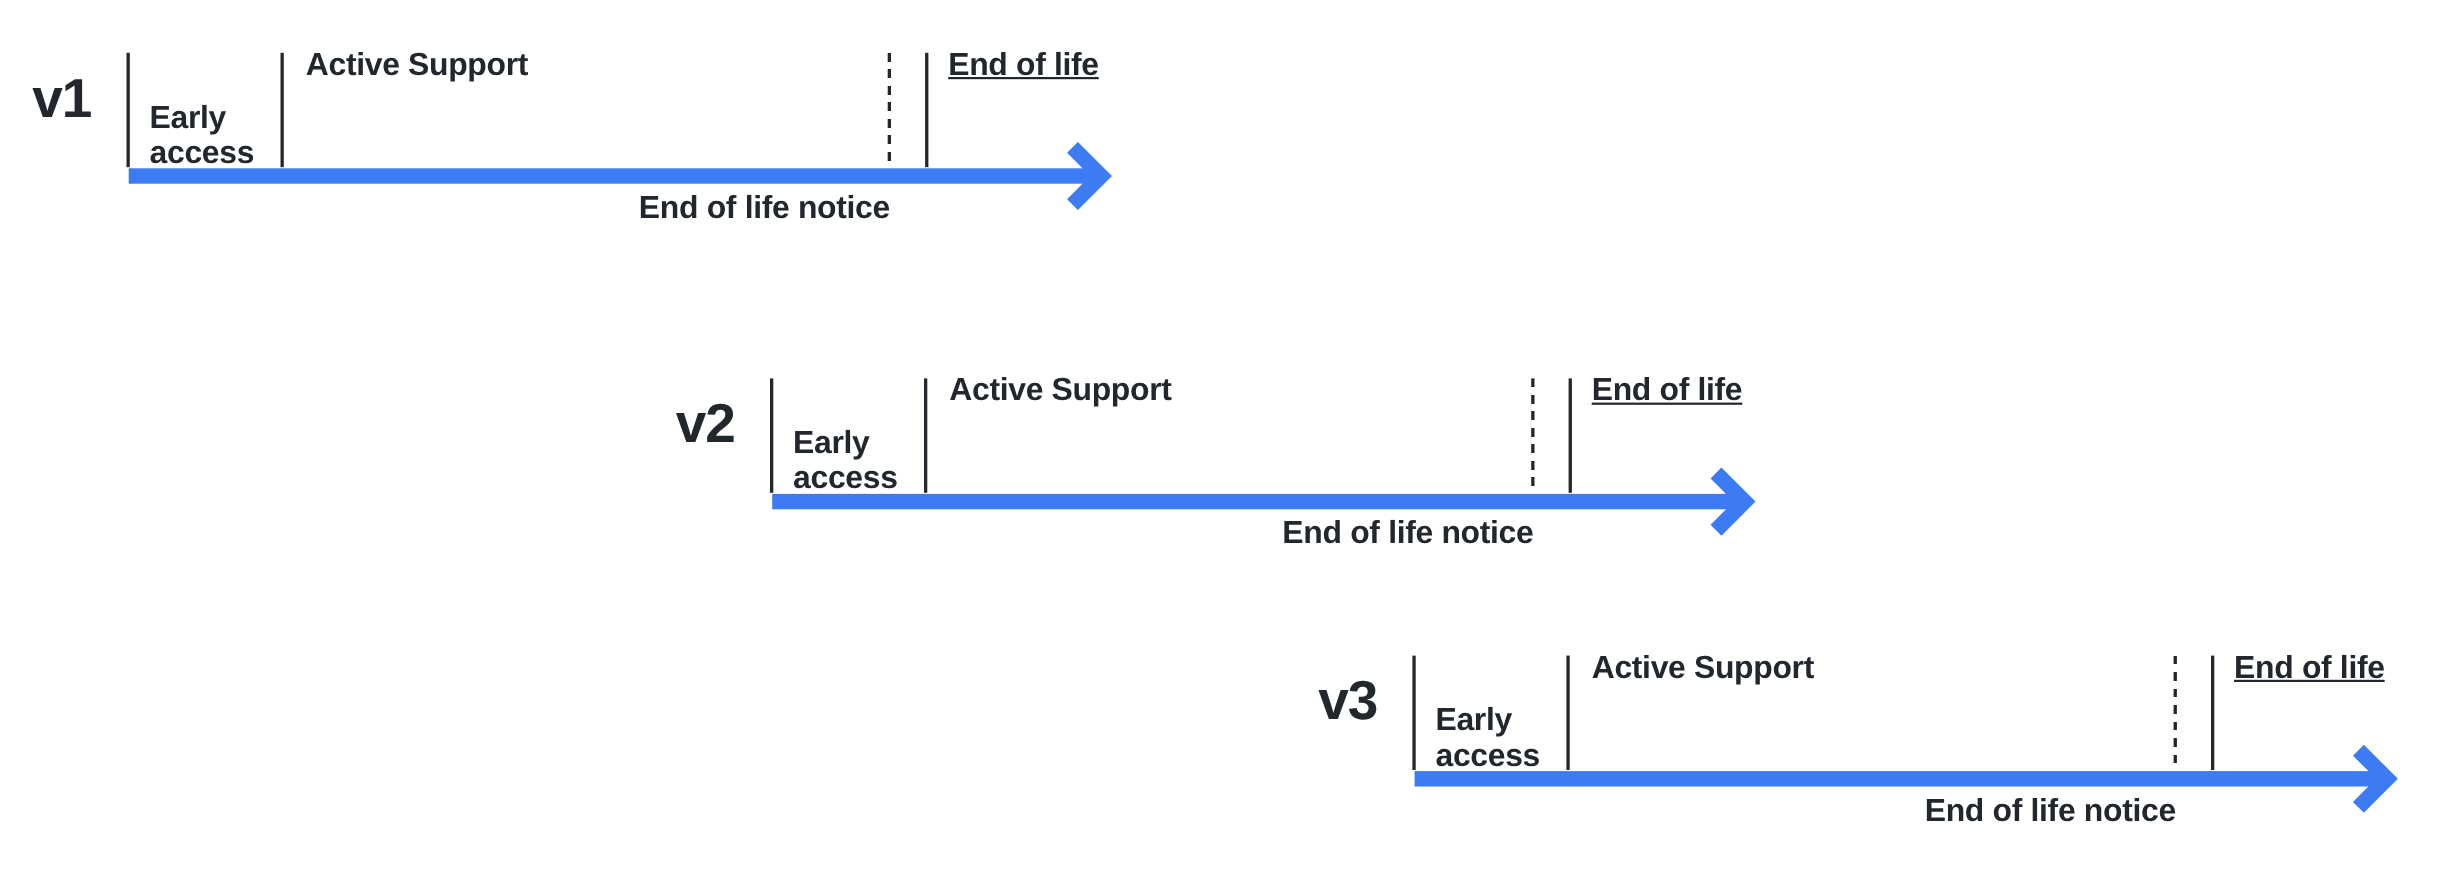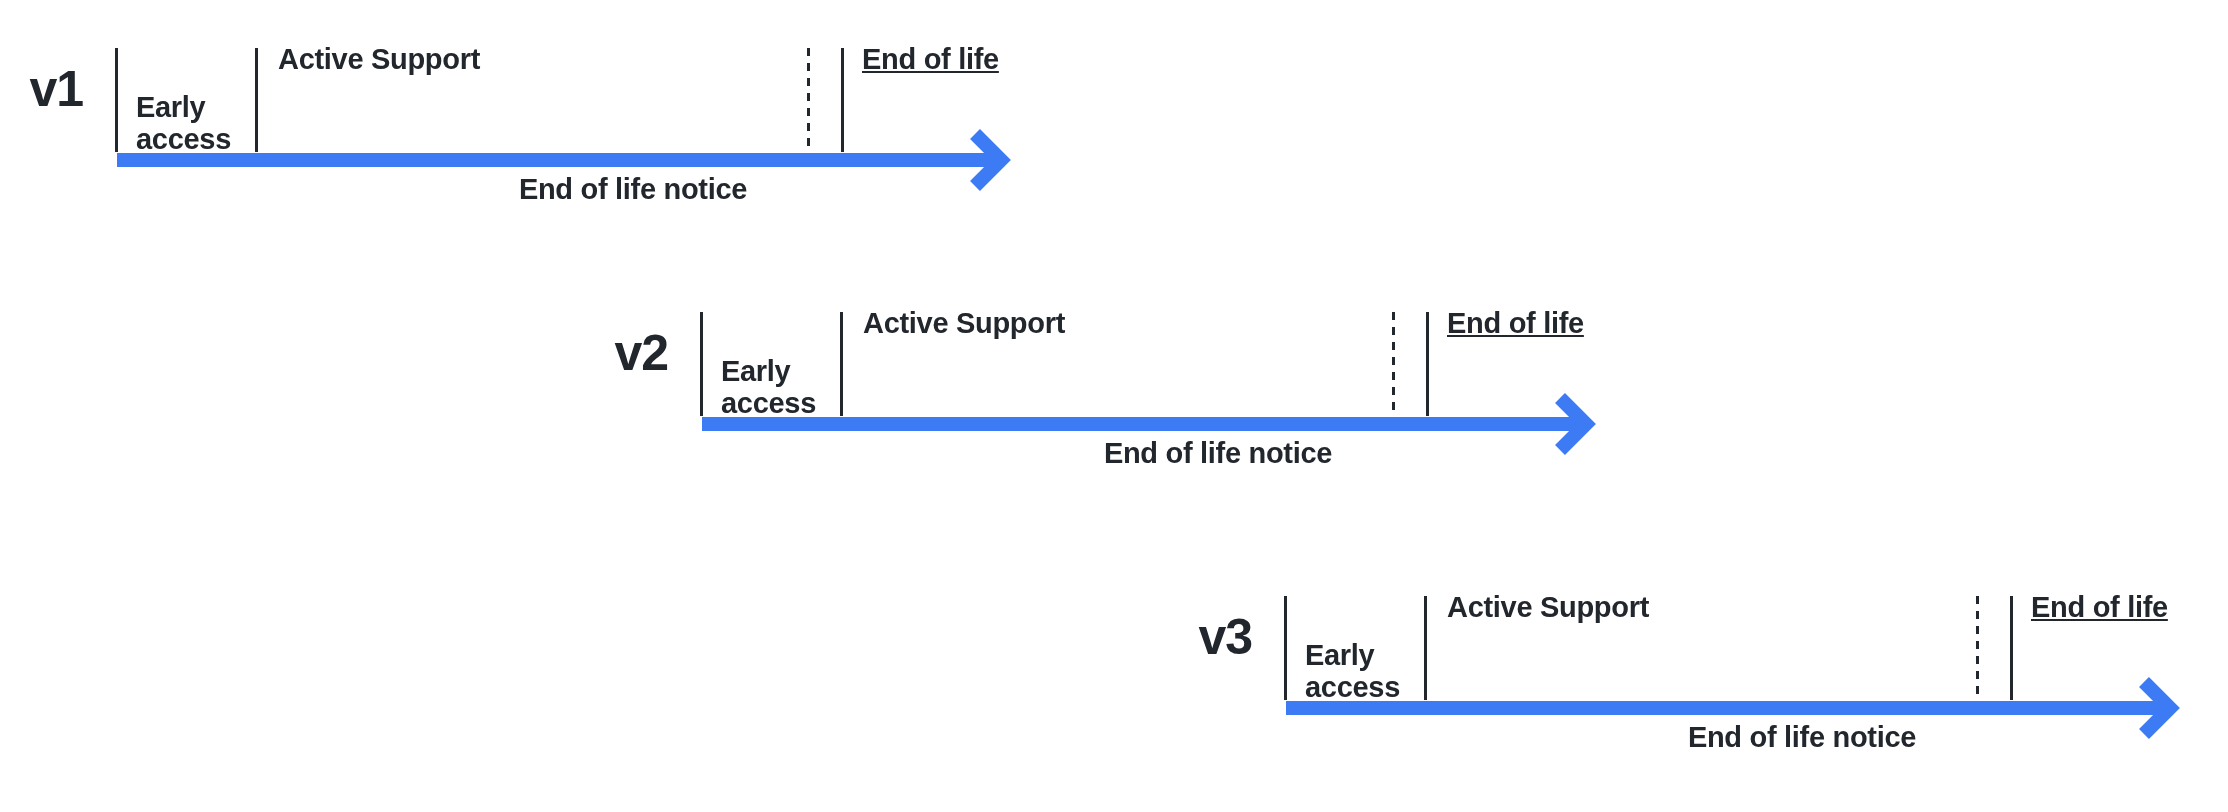--- a/index.html
+++ b/index.html
@@ -37,21 +37,21 @@
     background: repeating-linear-gradient(180deg, var(--ink) 0 8px, transparent 8px 15px);
   }
   .phase-label {
     position: absolute;
     font-size: 29px; line-height: 32px; font-weight: 700;
     color: var(--ink); letter-spacing: -0.3px;
   }
   .label-early  { left: 19px;  top: -5px; width: 122px; margin-top: 48px; }
   .label-active { left: 161px; top: -5px; white-space: nowrap; text-align: right; }
   .label-eol    { left: 745px; top: -5px; white-space: nowrap; text-decoration: underline; }
-  .label-notice { left: 340px; top: 125px; width: 352px; text-align: center; white-space: nowrap; }
+  .label-notice { left: 340px; top: 125px; width: 352px; text-align: right; white-space: nowrap; }
 
   .arrow-svg { position: absolute; left: 0; top: 66px; width: 905px; height: 94px; overflow: visible; }
 </style>
 </head>
 <body>
 
 <div class="canvas">
 
   <div class="timeline" style="left:117px; top:48px;">
     <div class="v-label">v1</div>
@@ -62,21 +62,21 @@
     <div class="phase-label label-early">Early access</div>
     <div class="phase-label label-active">Active Support</div>
     <div class="phase-label label-eol">End of life</div>
     <div class="phase-label label-notice">End of life notice</div>
     <svg class="arrow-svg" viewBox="0 0 905 94">
       <rect x="0" y="39" width="880" height="14" fill="var(--accent)"></rect>
       <polyline points="858,20 884,46 858,72" fill="none" stroke="var(--accent)" stroke-width="14" stroke-linejoin="miter" stroke-linecap="butt"></polyline>
     </svg>
   </div>
 
-  <div class="timeline" style="left:702px; top:312px;">
+  <div class="timeline" style="left:702px; top:344px;">
     <div class="v-label">v2</div>
     <div class="tick tick-start"></div>
     <div class="tick tick-mid"></div>
     <div class="dash-line"></div>
     <div class="tick tick-eol"></div>
     <div class="phase-label label-early">Early access</div>
     <div class="phase-label label-active">Active Support</div>
     <div class="phase-label label-eol">End of life</div>
     <div class="phase-label label-notice">End of life notice</div>
     <svg class="arrow-svg" viewBox="0 0 905 94">

